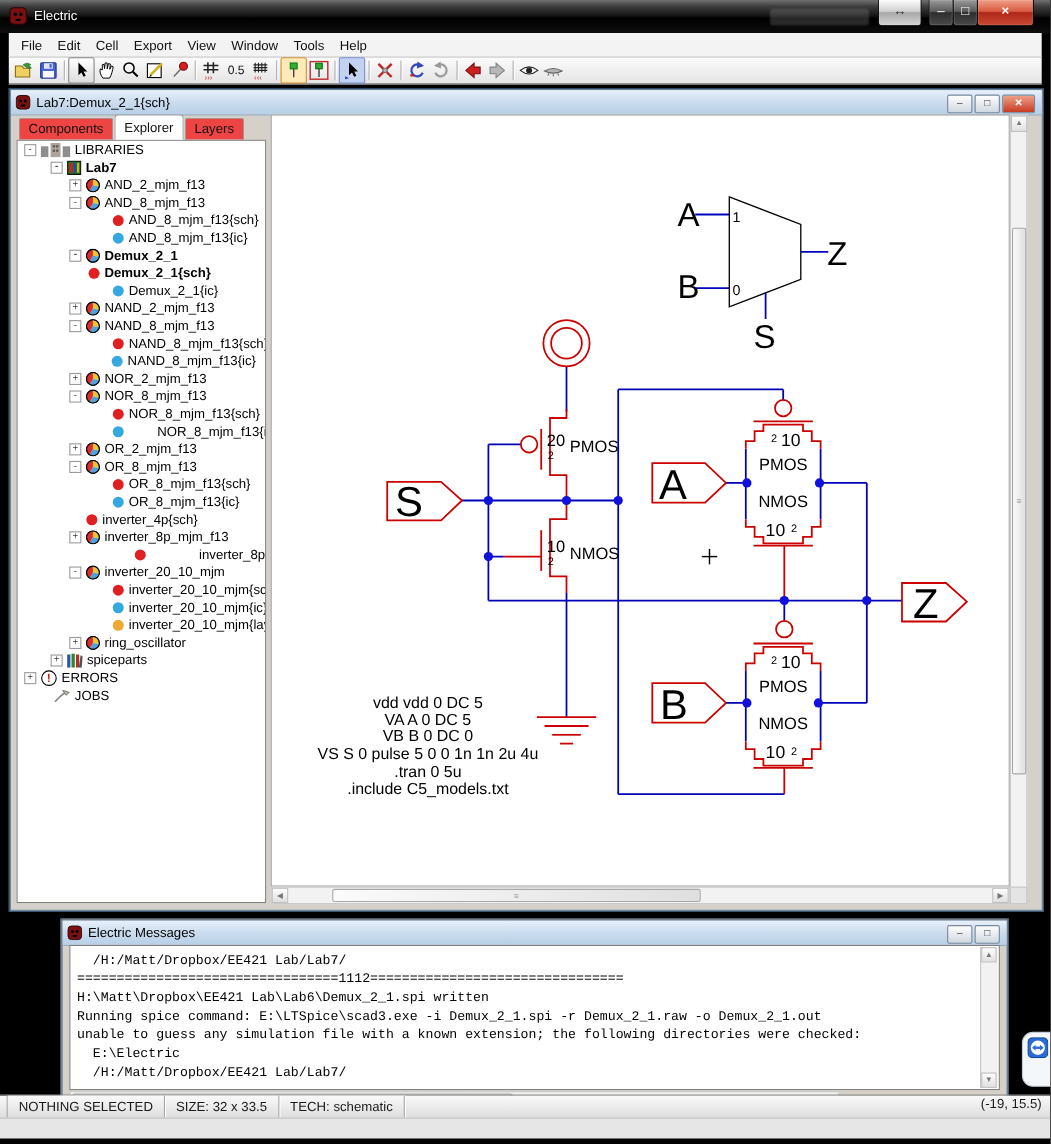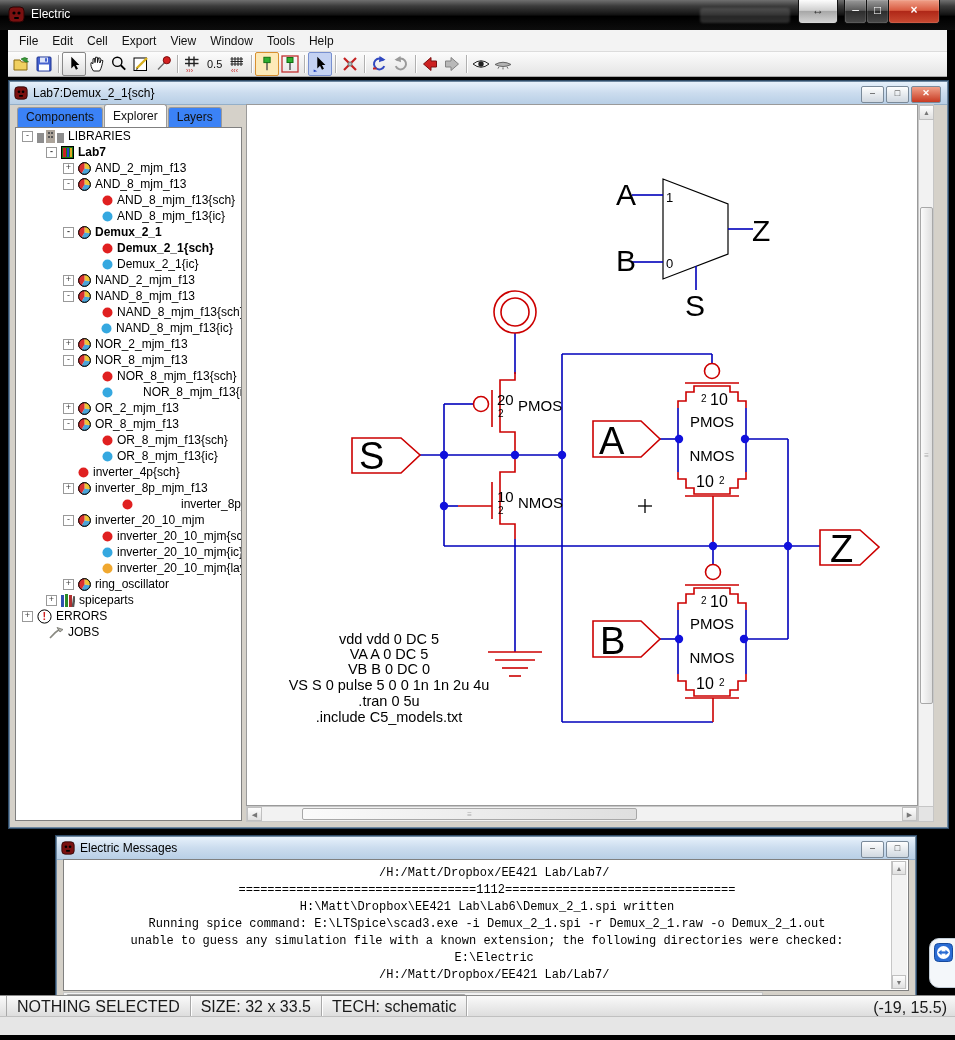--- a/index.html
+++ b/index.html
@@ -38,21 +38,21 @@
     display:flex;align-items:center;}
   .wtitle .t{font-size:12px;color:#000;margin-left:5px;}
   .wicon{width:14px;height:14px;margin-left:4px;flex:0 0 auto;}
   .wbtn{width:21px;height:15px;border:1px solid #7a8a9a;border-radius:2px;margin-left:2px;
     background:linear-gradient(180deg,#fefefe,#d0d8e0);font-size:9px;line-height:13px;text-align:center;color:#333;}
   .wbtn.close{width:28px;background:linear-gradient(180deg,#f0a088,#c83a22);color:#fff;font-weight:bold;}
   .wbtns{position:absolute;right:6px;top:4px;display:flex;}
 
   
   .tabs{position:absolute;left:8px;top:25px;display:flex;align-items:flex-end;height:21px;}
-  .tab{font-size:12px;color:#111;background:#3b82f6;border:1px solid #9a9a9a;border-bottom:none;
+  .tab{font-size:12px;color:#111;background:#ef4444;border:1px solid #9a9a9a;border-bottom:none;
     border-radius:3px 3px 0 0;padding:2px 8px 3px 8px;margin-right:1px;height:14px;}
   .tab.active{background:#fff;padding-top:4px;position:relative;z-index:2;height:15px;}
 
   
   .tree{position:absolute;left:6px;top:46px;width:227px;height:694px;background:#fff;
     border:1px solid #808080;overflow:hidden;box-sizing:border-box;}
   .trow{display:flex;align-items:center;height:16px;font-size:12px;color:#000;white-space:nowrap;}
   .trow.b{font-weight:bold;}
   .exp{width:9px;height:9px;border:1px solid #999;background:#fff;font-size:9px;line-height:7px;
     text-align:center;color:#444;flex:0 0 auto;margin-right:4px;}
@@ -66,25 +66,25 @@
     color:#777;font-size:7px;text-align:center;line-height:13px;box-sizing:border-box;}
   .sb-thumb{position:absolute;background:linear-gradient(90deg,#fbfbfb,#dfdfdf);border:1px solid #a8a8a8;border-radius:2px;box-sizing:border-box;
     display:flex;align-items:center;justify-content:center;color:#aaa;font-size:8px;}
   .vscroll{position:absolute;left:909px;top:23px;width:16px;height:718px;}
   .hscroll{position:absolute;left:237px;top:725px;width:672px;height:16px;}
   .corner{position:absolute;left:909px;top:725px;width:16px;height:16px;background:#e4e4e4;border:1px solid #c6c6c6;box-sizing:border-box;}
 
   
   .console{position:absolute;left:7px;top:23px;width:846px;height:132px;background:#fff;border:1px solid #808080;box-sizing:border-box;overflow:hidden;}
   .cline{white-space:pre;font-family:"Liberation Mono","DejaVu Sans Mono",monospace;font-size:12px;line-height:17px;color:#000;}
-  .console-inner{padding:5px 4px 0 6px;text-align:center;}
+  .console-inner{padding:5px 4px 0 6px;}
 
   
   .statusbar{left:0;top:995px;width:955px;height:21px;border-top:1px solid #8a8a8a;
-    background:linear-gradient(180deg,#fafafa,#dcdcdc);display:flex;align-items:flex-end;font-size:16px;color:#1a1a1a;}
+    background:linear-gradient(180deg,#fafafa,#dcdcdc);display:flex;align-items:flex-start;font-size:12px;color:#1a1a1a;}
   .seg{border-right:1px solid #a8a8a8;box-shadow:1px 0 0 #fff;height:21px;line-height:21px;padding:0 10px;box-sizing:border-box;}
   .seg.first{border-left:1px solid #a8a8a8;margin-left:6px;}
   .coords{margin-left:auto;padding-right:8px;}
   .understrip{left:0;top:1016px;width:955px;height:18px;background:#e6e6e6;border-top:1px solid #c0c0c0;}
 
   
   .tv-tab{left:929px;top:938px;width:30px;height:48px;background:#f4f7fa;border:1px solid #c2ccd6;border-radius:10px 0 0 10px;}
 
   svg text{font-family:"Liberation Sans",sans-serif;}
 </style>
@@ -360,21 +360,21 @@
             <svg width="13" height="13" viewBox="0 0 13 13">
               <circle cx="6.5" cy="6.5" r="5.8" fill="#fff" stroke="#000"></circle>
               <path d="M6.5,6.5 L6.5,0.8 A5.7,5.7 0 0 1 12.2,7.5 Z" fill="#eec437"></path>
               <path d="M6.5,6.5 L12.2,7.5 A5.7,5.7 0 0 1 3.6,11.6 Z" fill="#4aa5d8"></path>
               <path d="M6.5,6.5 L3.6,11.6 A5.7,5.7 0 0 1 6.5,0.8 Z" fill="#d83030"></path>
               <circle cx="6.5" cy="6.5" r="5.8" fill="none" stroke="#000"></circle>
             </svg>
           </span>
           <span>Demux_2_1</span>
         </div>
-        <div class="trow b" style="padding-left: 86px;">
+        <div class="trow b" style="padding-left: 64px;">
           <span class="tico">
             <svg width="11" height="11" viewBox="0 0 11 11">
               <circle cx="5.5" cy="5.5" r="5" fill="#e02020"></circle>
             </svg>
           </span>
           <span>Demux_2_1{sch}</span>
         </div>
         <div class="trow" style="padding-left: 86px;">
           <span class="tico">
             <svg width="11" height="11" viewBox="0 0 11 11">

